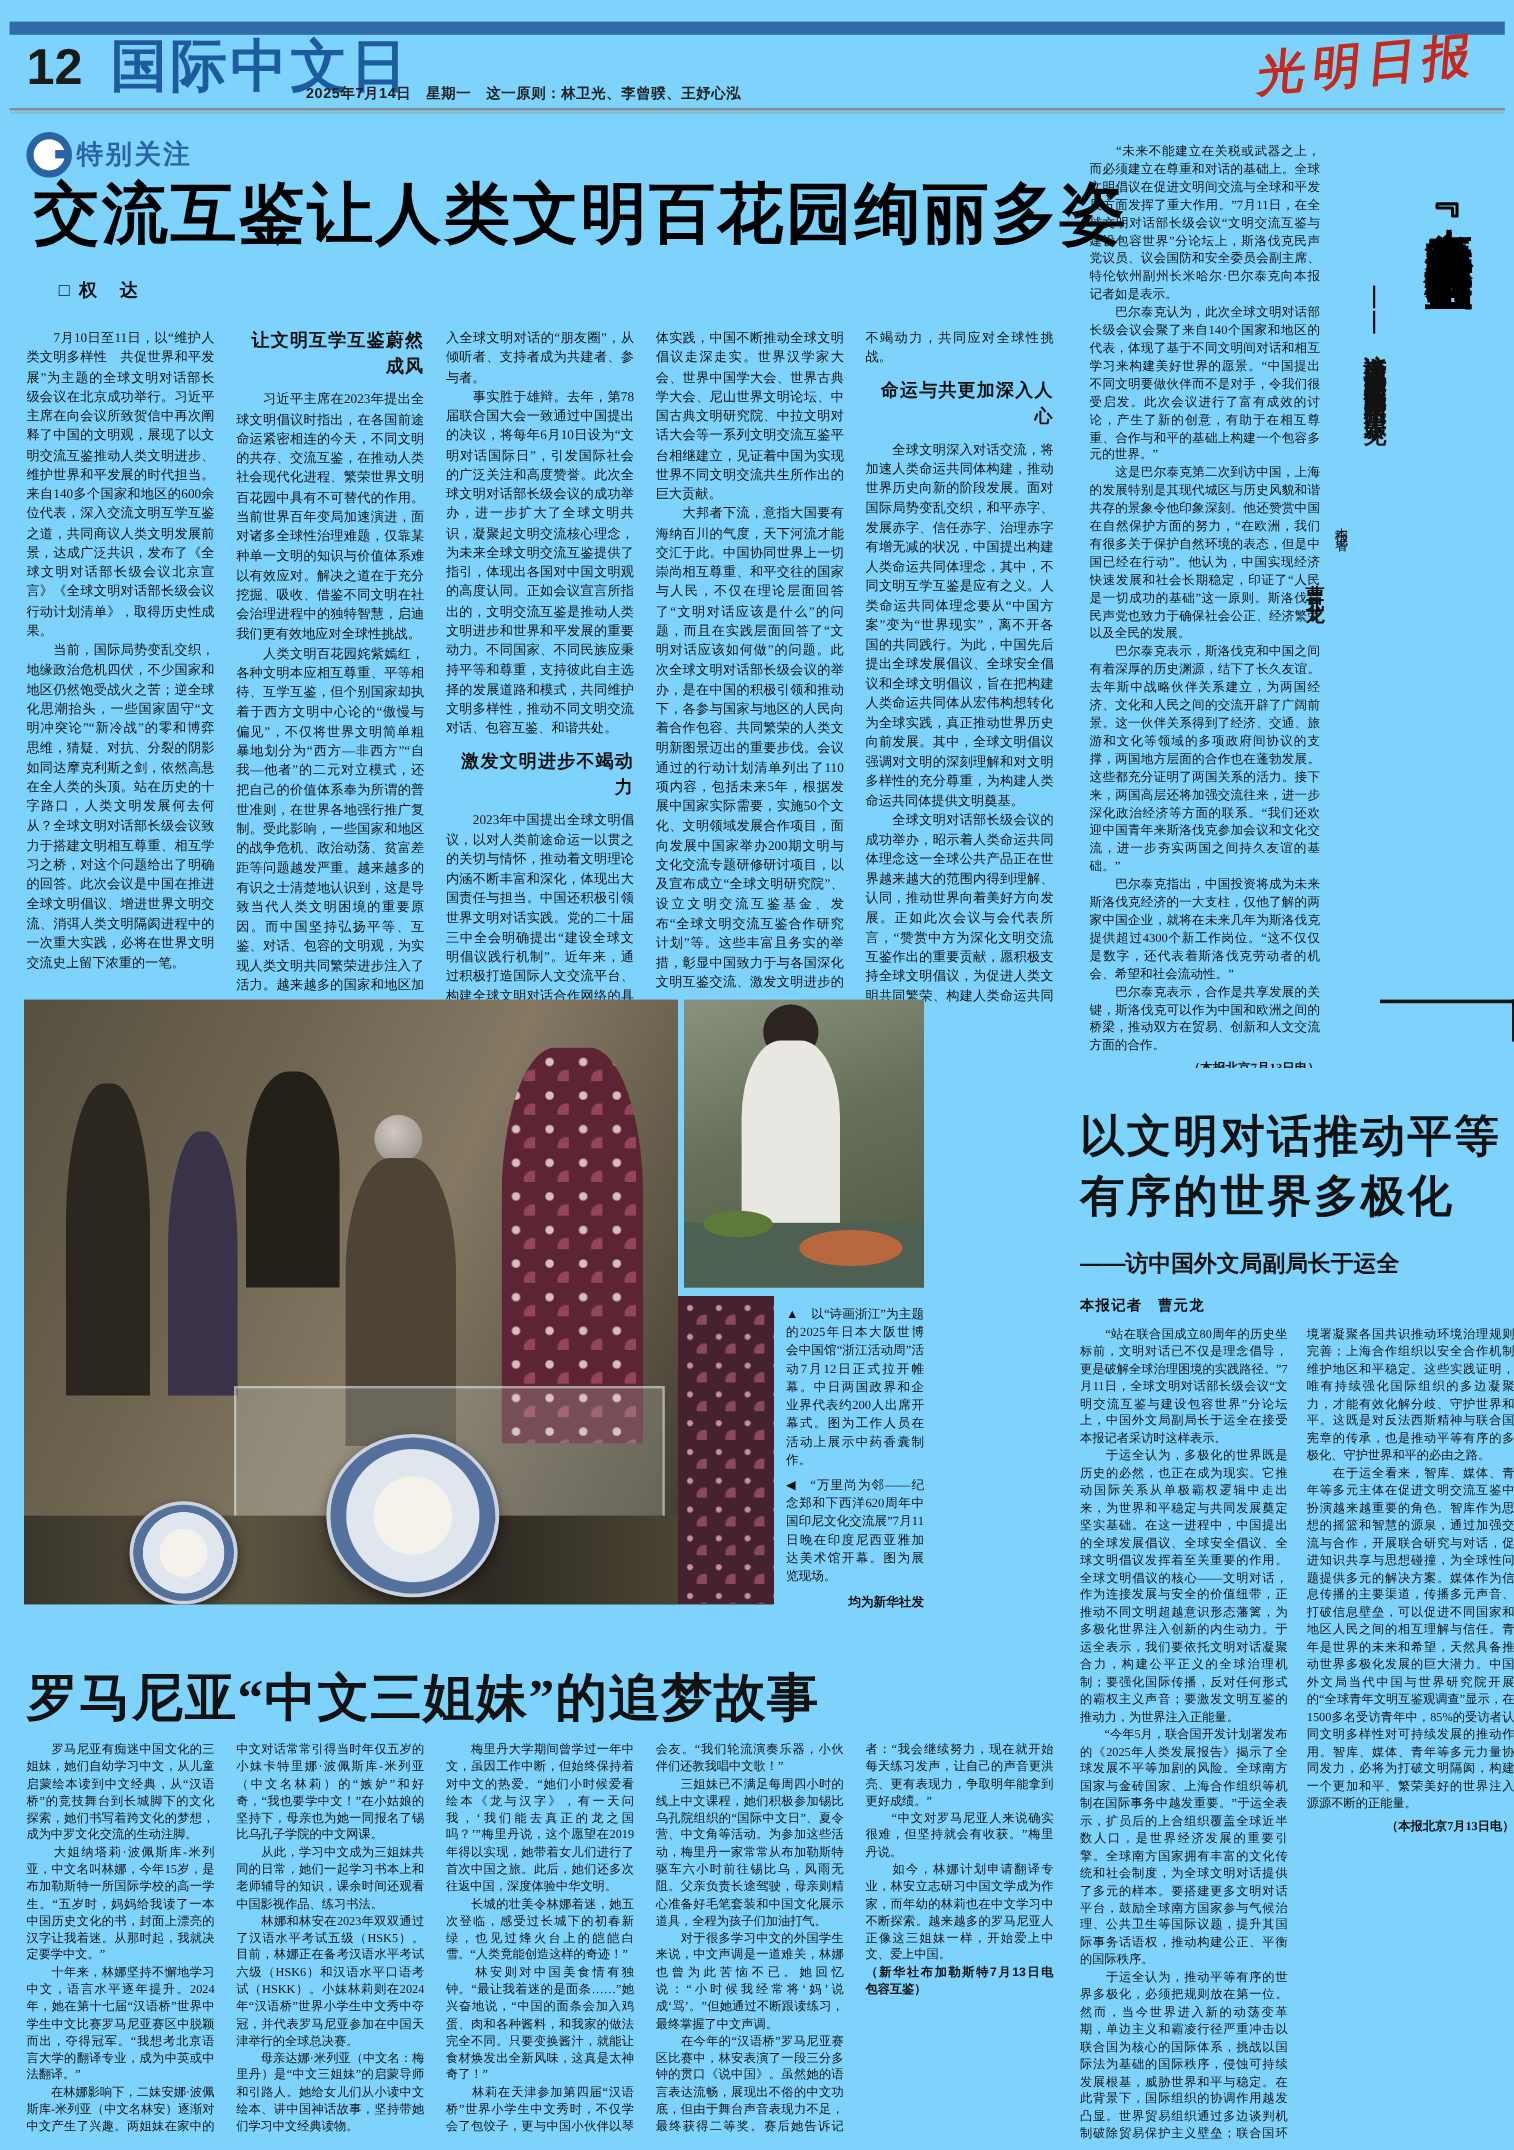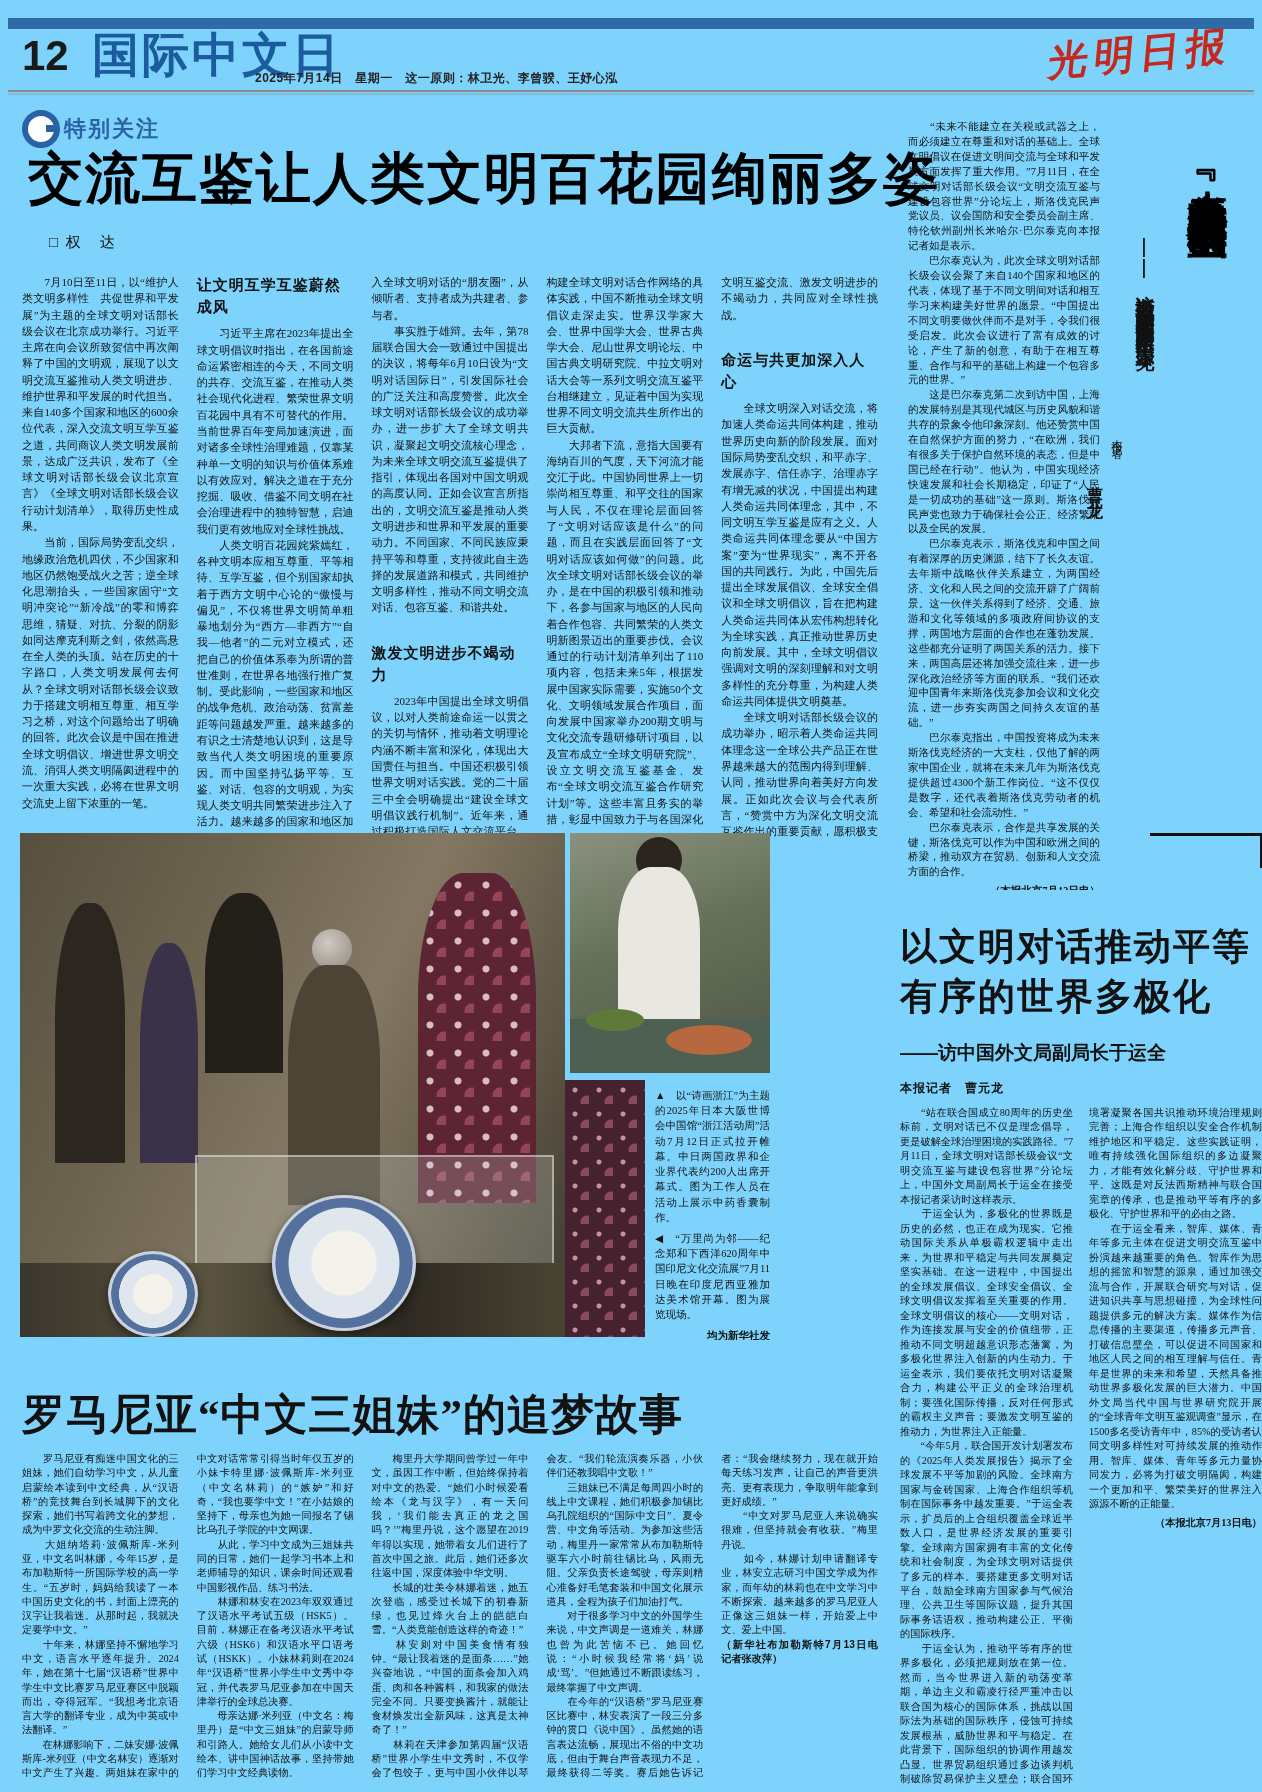--- a/index.html
+++ b/index.html
@@ -24,27 +24,27 @@
   .focus { position:absolute; left:22px; top:110px; display:flex; align-items:center; gap:4px; }
   .g-badge { width:26px; height:26px; border:6px solid #2a63a4; border-radius:50%; background:#fff;
              position:relative; display:inline-block; }
   .g-badge::after { content:""; position:absolute; right:-5px; top:9px; width:13px; height:7px; background:#2a63a4; }
   .focus-label { font-family:"Liberation Sans",sans-serif; font-size:22px; font-weight:900;
              color:#2a63a4; letter-spacing:2px; }
 
   
   .main-headline { position:absolute; left:22px; top:136px; width:950px; margin:6px;
              font-size:55px; font-weight:700; letter-spacing:2px; color:#000; }
-  .author { position:absolute; left:26px; top:233px; font-size:15px; font-weight:400; letter-spacing:2px;padding-left:23px; }
+  .author { position:absolute; left:26px; top:233px; font-size:15px; font-weight:700; letter-spacing:2px;padding-left:23px; }
   .main-body { position:absolute; left:22px; top:274px; width:856px; height:568px;
              column-count:5; column-gap:18px; column-fill:auto;
              font-size:11px; line-height:1.48; text-align:justify; overflow:hidden; }
   .body-text { white-space:pre-line; }
-  .subhead { font-family:Liberation Sans, sans-serif; font-size:15px; font-weight:900;
-             text-align:left; margin:26px 0 7px; letter-spacing:1px; break-inside:avoid; }
+  .subhead { font-family:Liberation Mono, monospace; font-size:15px; font-weight:900;
+             text-align:right; margin:9px 0 7px; letter-spacing:1px; break-inside:avoid; }
 
   
   .interview-body { position:absolute; left:908px; top:120px; width:192px; height:770px;
              font-family:Liberation Serif, serif; font-size:10.5px; line-height:1.42;
              text-align:justify; overflow:hidden; }
   .date-note { font-weight:700; text-align:right; margin-top:4px; }
   .v-headline { position:absolute; left:1180px; top:156px; height:734px; writing-mode:vertical-rl;
              font-size:40px; font-weight:900; letter-spacing:2px; color:#000; }
   .v-subtitle { position:absolute; left:1132px; top:238px; height:620px; writing-mode:vertical-rl;
              font-family:"Liberation Sans",sans-serif; font-size:19px; font-weight:700; letter-spacing:2px; }
@@ -227,17 +227,17 @@
 　　母亲达娜·米列亚（中文名：梅里丹）是“中文三姐妹”的启蒙导师和引路人。她给女儿们从小读中文绘本、讲中国神话故事，坚持带她们学习中文经典读物。
 　　梅里丹大学期间曾学过一年中文，虽因工作中断，但始终保持着对中文的热爱。“她们小时候爱看绘本《龙与汉字》，有一天问我，‘我们能去真正的龙之国吗？’”梅里丹说，这个愿望在2019年得以实现，她带着女儿们进行了首次中国之旅。此后，她们还多次往返中国，深度体验中华文明。
 　　长城的壮美令林娜着迷，她五次登临，感受过长城下的初春新绿，也见过烽火台上的皑皑白雪。“人类竟能创造这样的奇迹！”
 　　林安则对中国美食情有独钟。“最让我着迷的是面条……”她兴奋地说，“中国的面条会加入鸡蛋、肉和各种酱料，和我家的做法完全不同。只要变换酱汁，就能让食材焕发出全新风味，这真是太神奇了！”
 　　林莉在天津参加第四届“汉语桥”世界小学生中文秀时，不仅学会了包饺子，更与中国小伙伴以琴会友。“我们轮流演奏乐器，小伙伴们还教我唱中文歌！”
 　　三姐妹已不满足每周四小时的线上中文课程，她们积极参加锡比乌孔院组织的“国际中文日”、夏令营、中文角等活动。为参加这些活动，梅里丹一家常常从布加勒斯特驱车六小时前往锡比乌，风雨无阻。父亲负责长途驾驶，母亲则精心准备好毛笔套装和中国文化展示道具，全程为孩子们加油打气。
 　　对于很多学习中文的外国学生来说，中文声调是一道难关，林娜也曾为此苦恼不已。她回忆说：“小时候我经常将‘妈’说成‘骂’。”但她通过不断跟读练习，最终掌握了中文声调。
 　　在今年的“汉语桥”罗马尼亚赛区比赛中，林安表演了一段三分多钟的贯口《说中国》。虽然她的语言表达流畅，展现出不俗的中文功底，但由于舞台声音表现力不足，最终获得二等奖。赛后她告诉记者：“我会继续努力，现在就开始每天练习发声，让自己的声音更洪亮、更有表现力，争取明年能拿到更好成绩。”
 　　“中文对罗马尼亚人来说确实很难，但坚持就会有收获。”梅里丹说。
 　　如今，林娜计划申请翻译专业，林安立志研习中国文学成为作家，而年幼的林莉也在中文学习中不断探索。越来越多的罗马尼亚人正像这三姐妹一样，开始爱上中文、爱上中国。</div>
-      <div class="source-note">（新华社布加勒斯特7月13日电　记者张改萍）</div>
+      <div class="source-note">（新华社布加勒斯特7月13日电　包容互鉴）</div>
     </div>
   </article>
 
 </div>
 
 </body></html>

